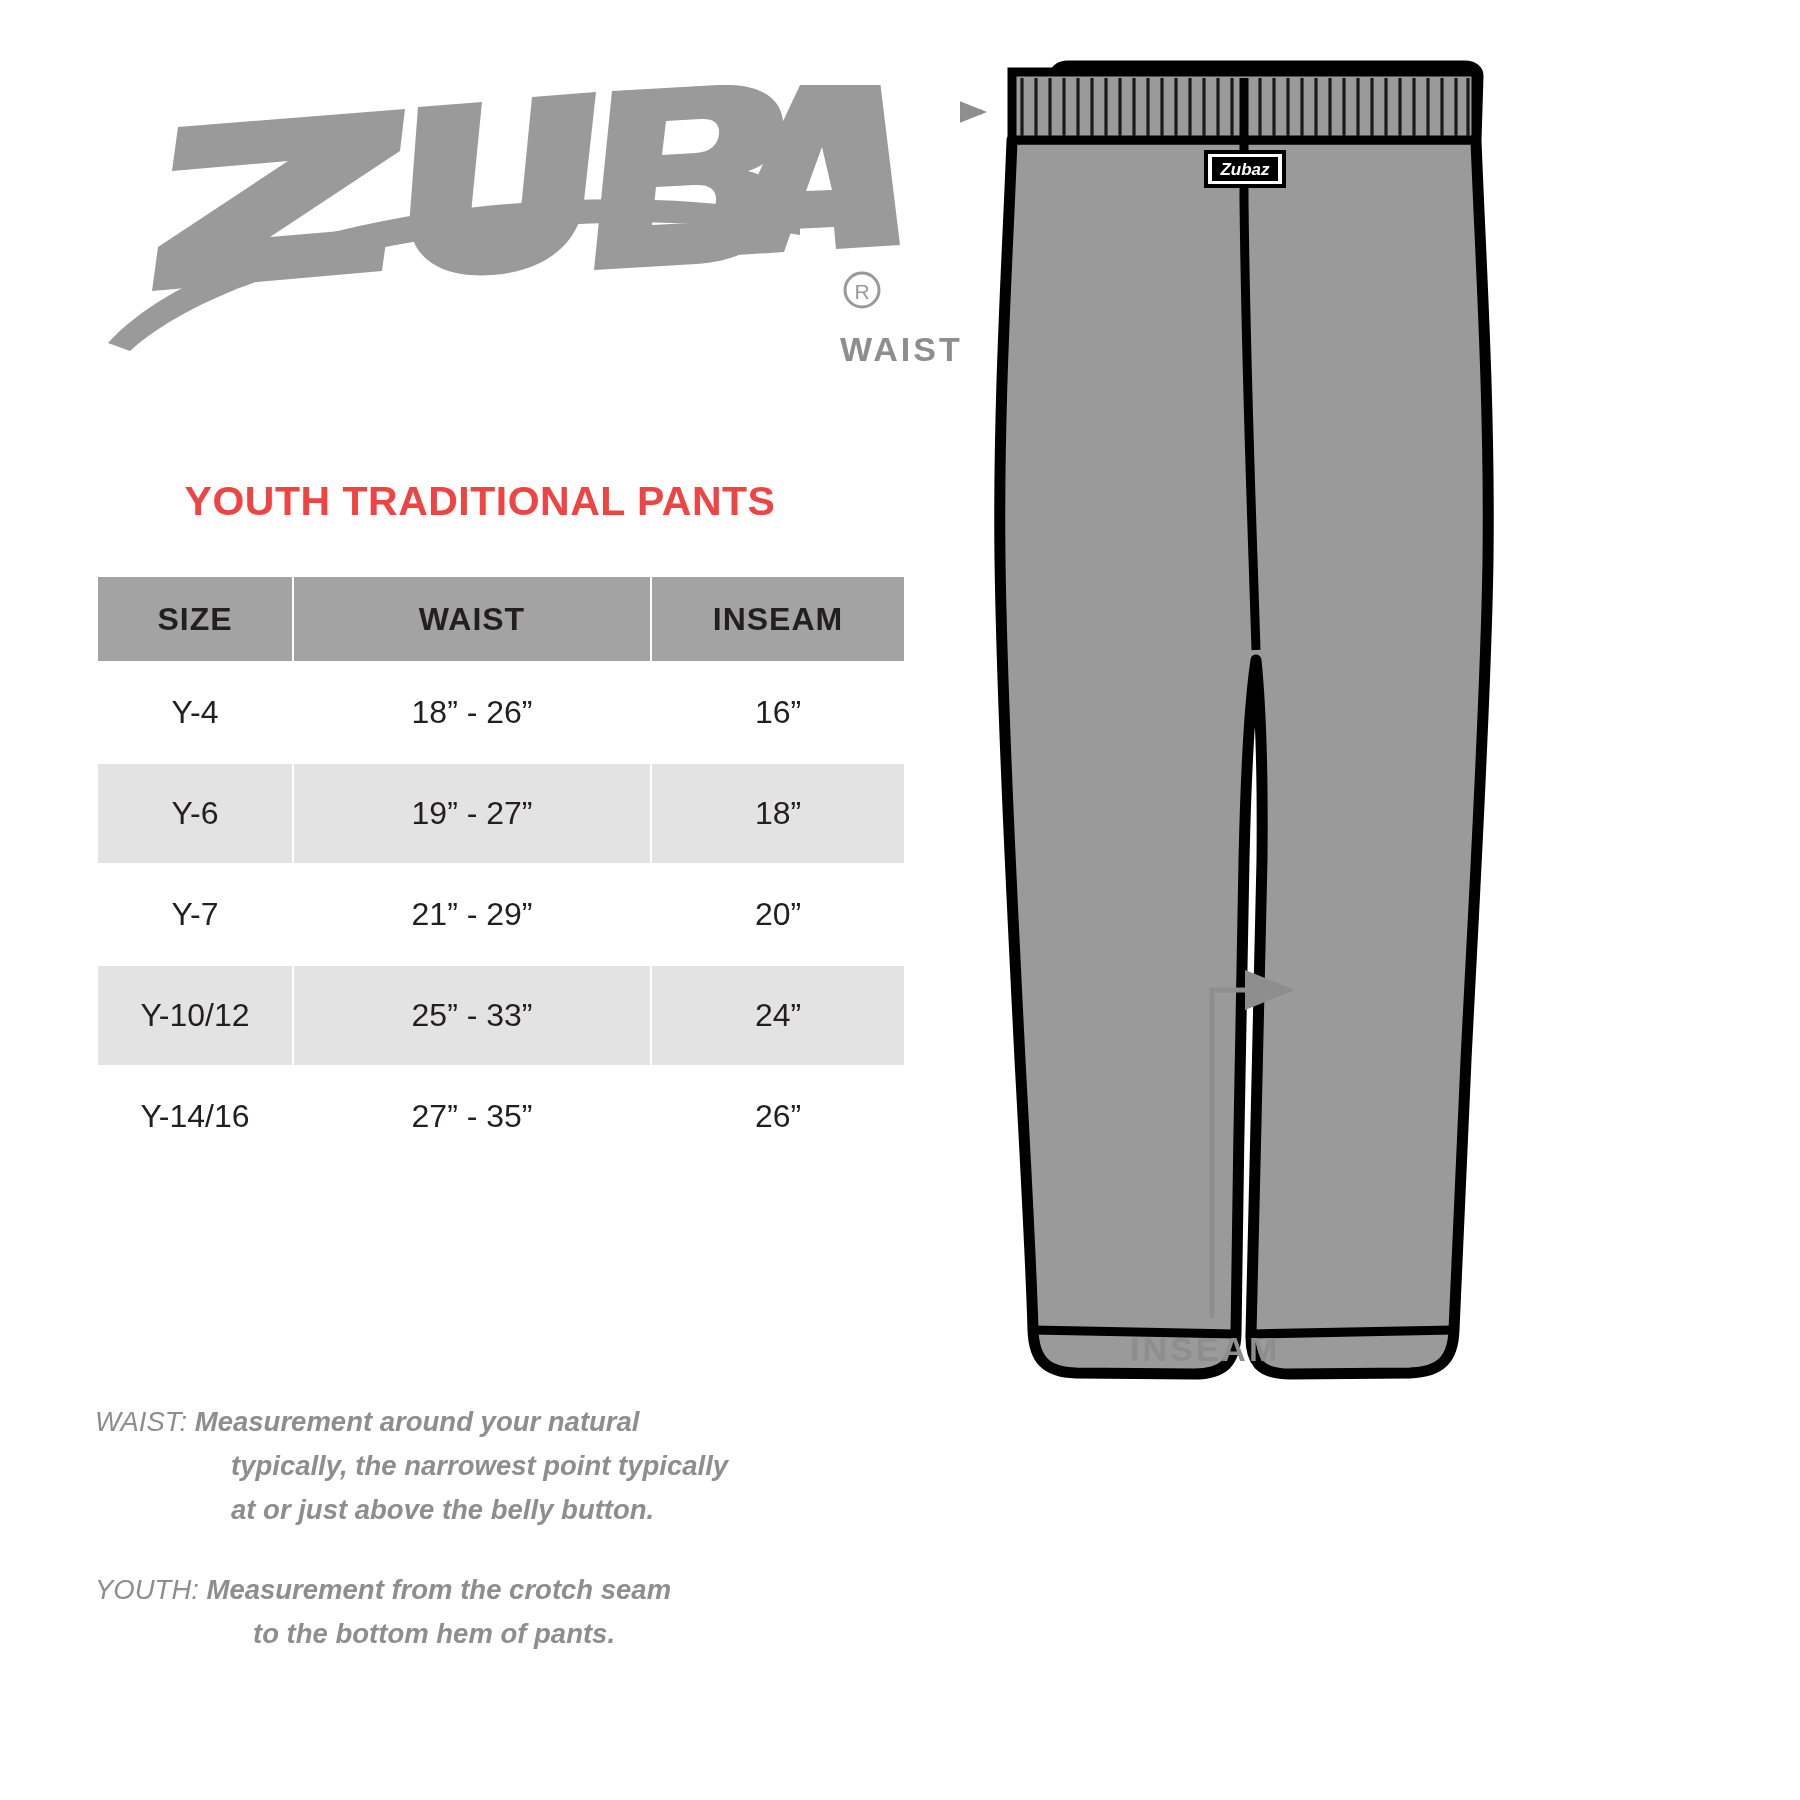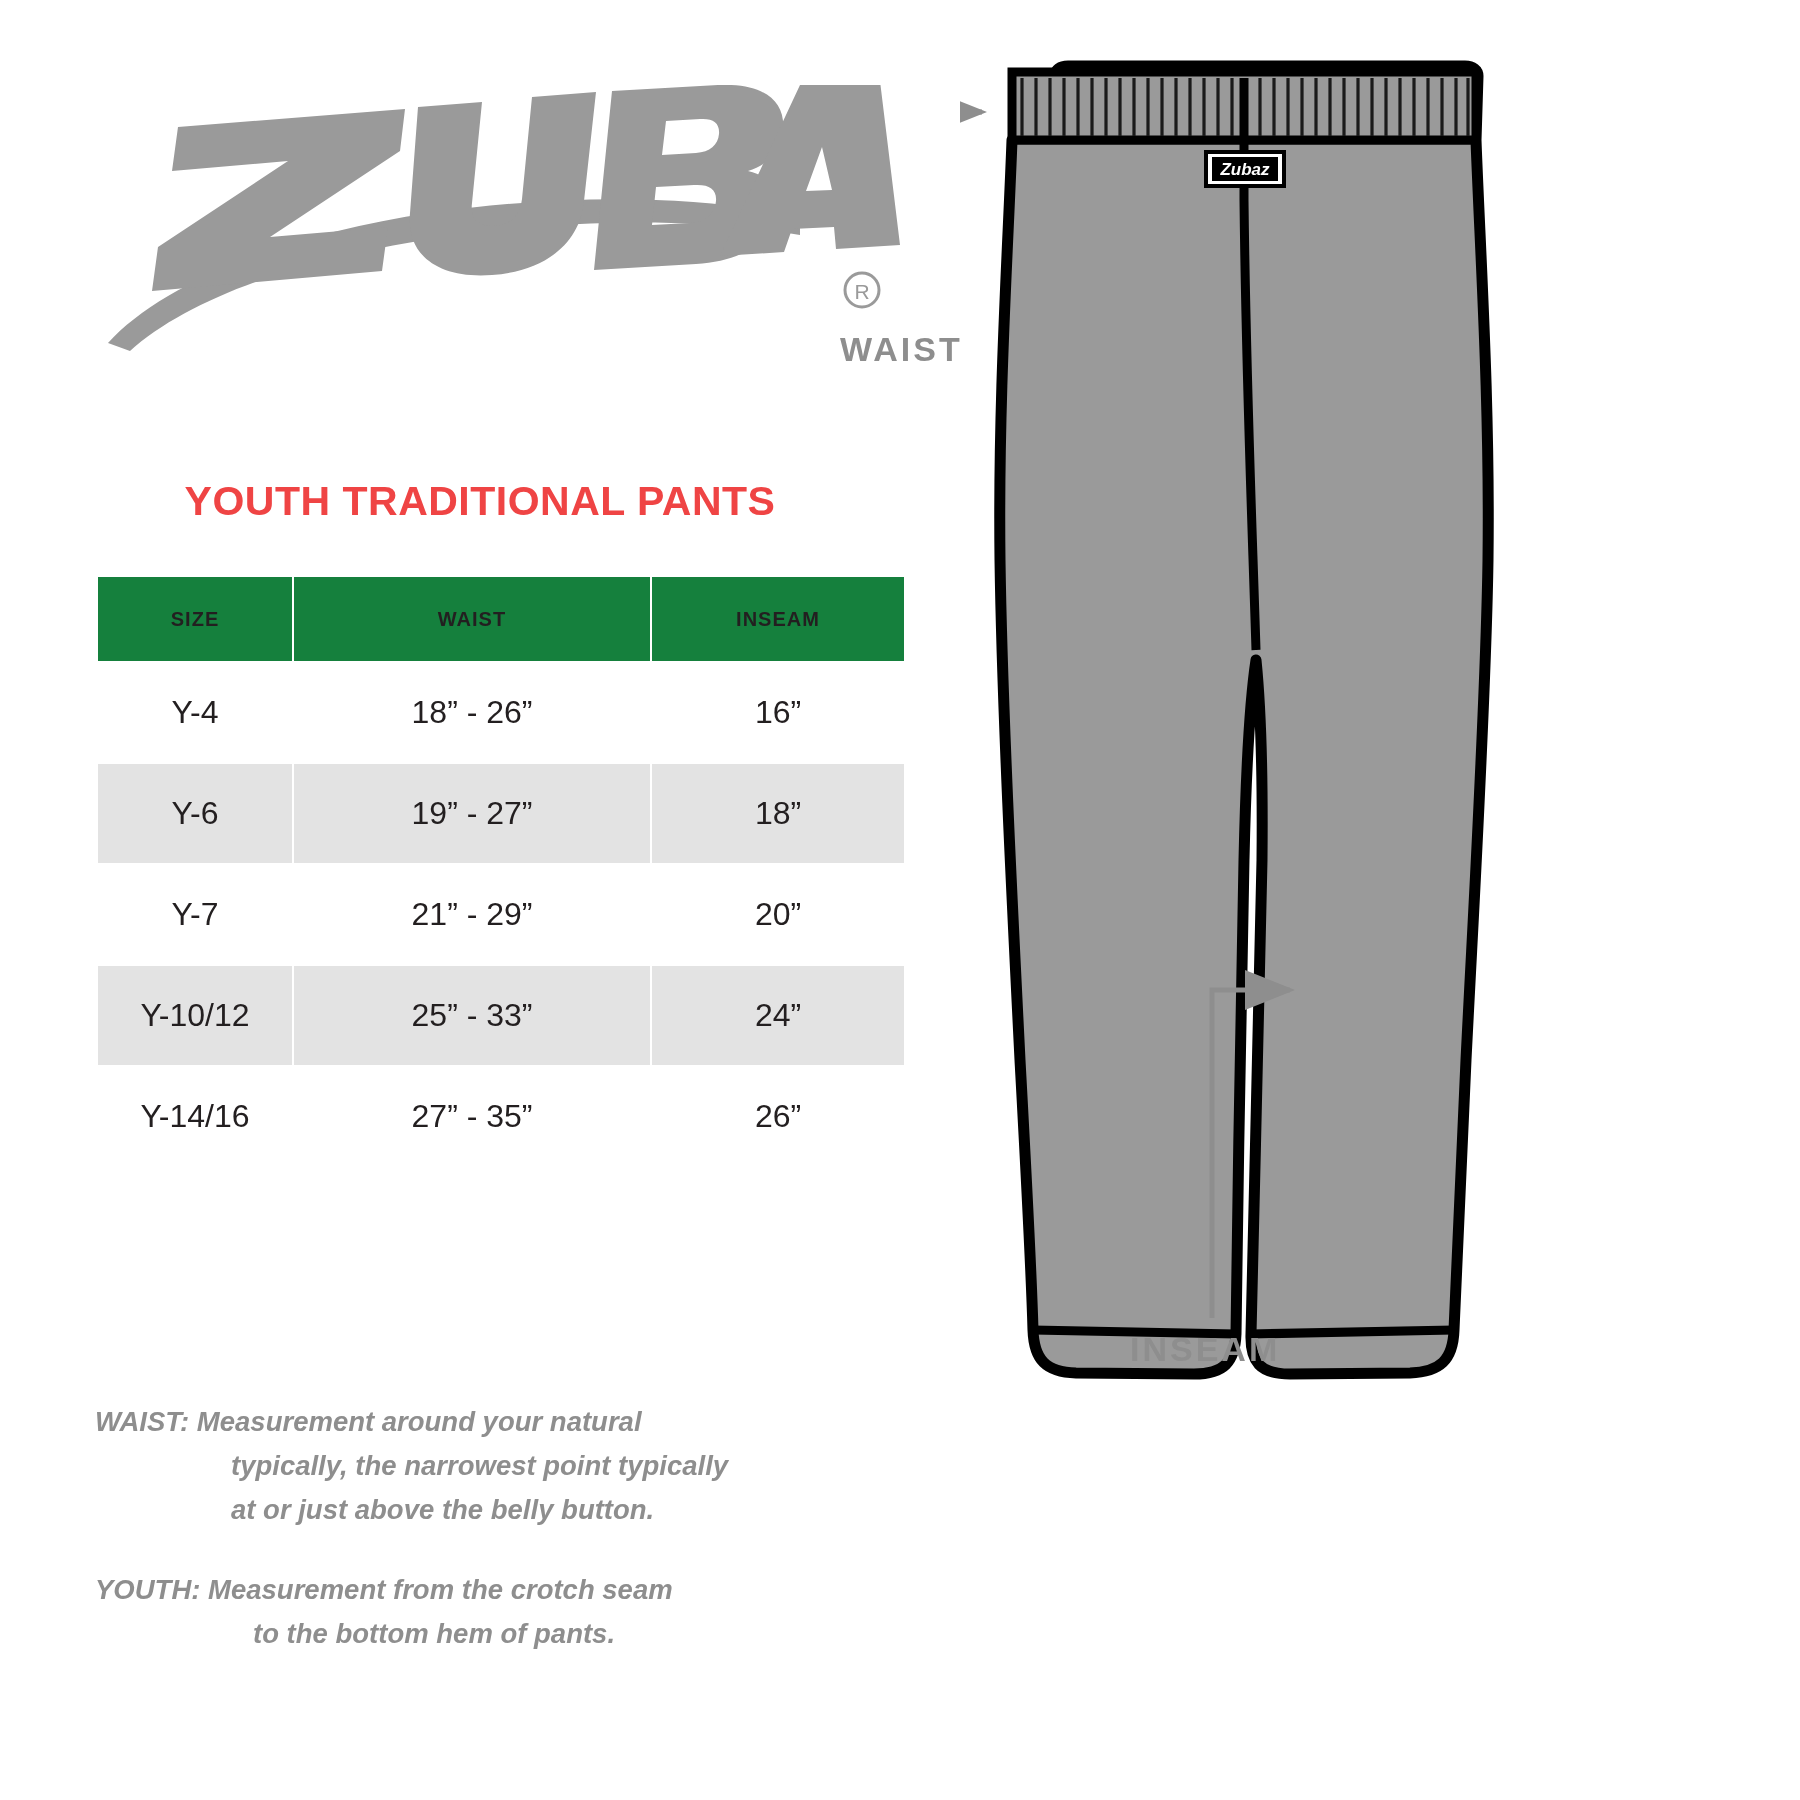--- a/index.html
+++ b/index.html
@@ -55,22 +55,22 @@
     width: 808px;
     border-collapse: collapse;
     table-layout: fixed;
   }
   #size-table th, #size-table td {
     border: 2px solid #ffffff;
     text-align: center;
     color: #231f20;
   }
   #size-table thead th {
-    background: #15803d;
-    font-size: 20px;
+    background: #a3a3a3;
+    font-size: 32px;
     font-weight: bold;
     height: 82px;
     letter-spacing: 1px;
   }
   #size-table tbody td {
     font-size: 32px;
     height: 97px;
     font-weight: normal;
   }
   #size-table tbody tr:nth-child(even) td {
@@ -90,21 +90,21 @@
     top: 1400px;
     width: 810px;
     color: #8e8e8e;
     font-style: italic;
     font-weight: bold;
     font-size: 27.5px;
     line-height: 44px;
   }
   .note-block { margin-bottom: 36px; }
   .note-row { display: block; }
-  .note-label { font-style: italic; font-weight: bold; margin-top: 8px; }
+  .note-label { font-style: italic; font-weight: normal; margin-top: 8px; }
   .note-text { font-style: italic; font-weight: bold; }
   .note-ind-1 { padding-left: 136px; text-indent: -136px; }
   .note-ind-2 { padding-left: 158px; text-indent: -158px; }
 
   
   #right-col {
     position: absolute;
     left: 960px;
     top: 0;
     width: 840px;

